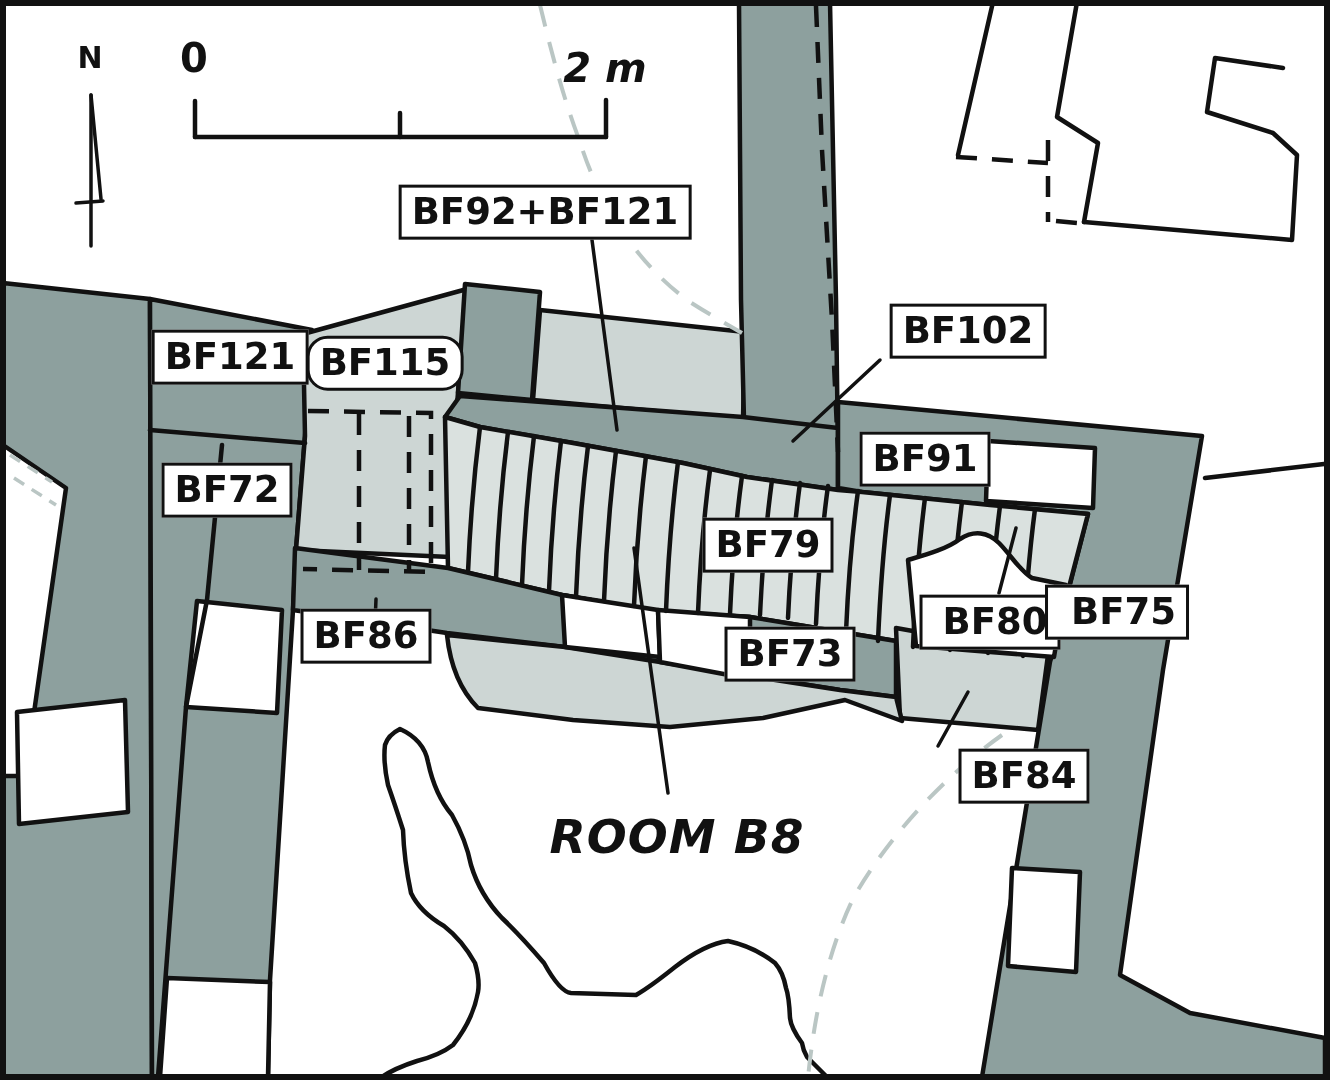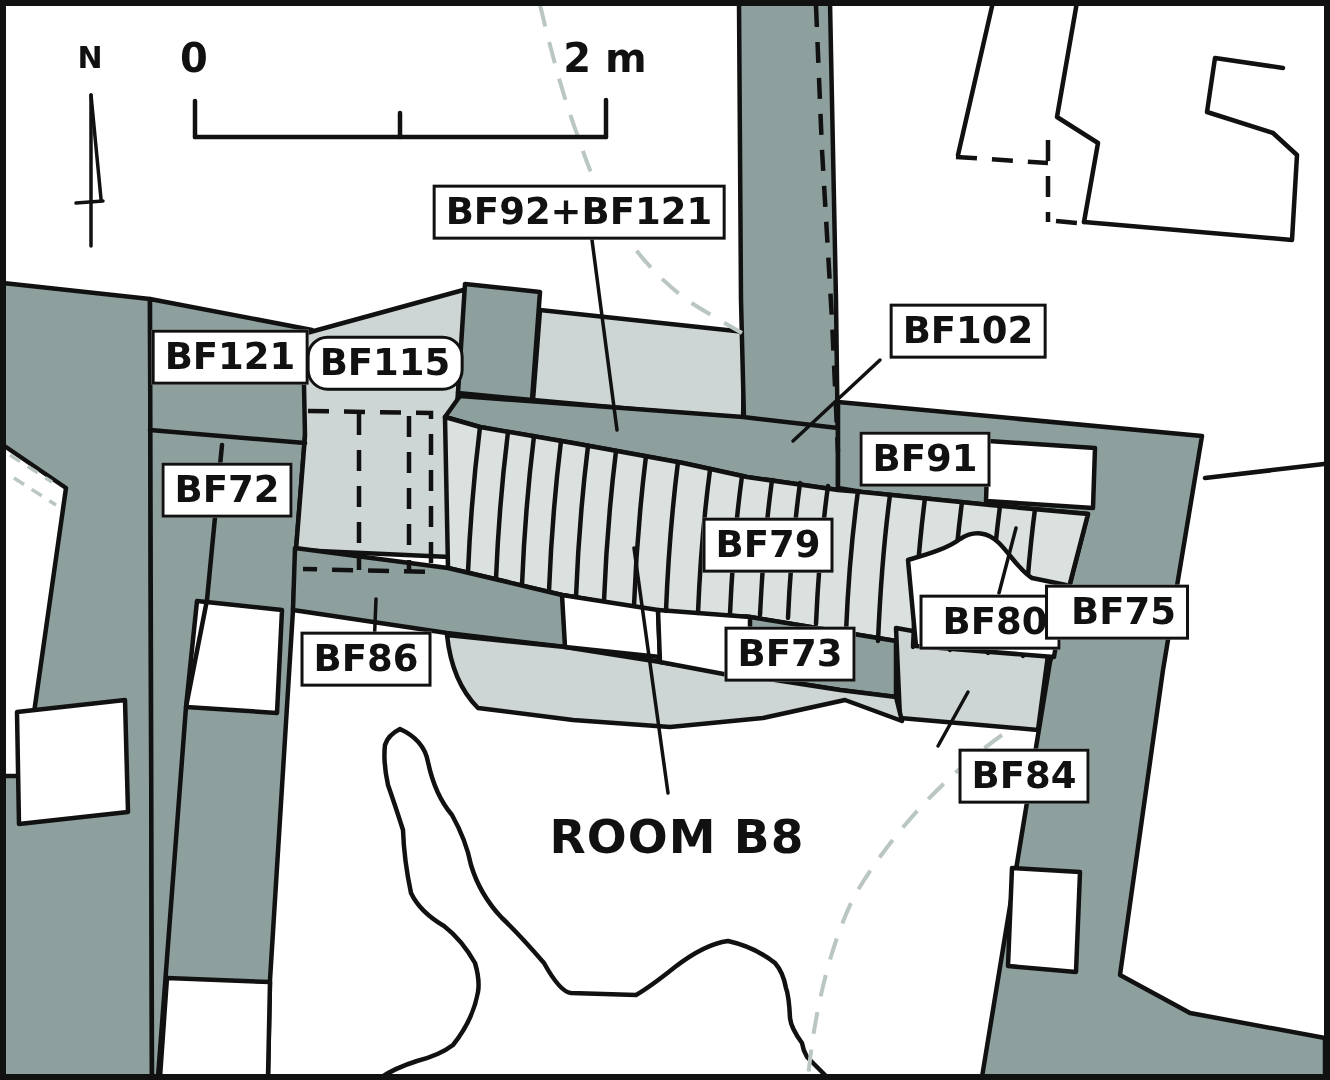--- a/index.html
+++ b/index.html
@@ -20,21 +20,21 @@
   .hatch{fill:none;stroke:var(--dashed_arc,#bac6c4);stroke-width:3.5;stroke-dasharray:12 9;}
   
   .lbl{
     position:absolute;transform:translate(-50%,-50%);
     background:#fff;border:3.5px solid #111;color:#111;
     font-weight:bold;font-size:37px;line-height:1.1;white-space:nowrap;
     padding:4px 10px;z-index:3;
   }
   .bigtxt{
     position:absolute;transform:translate(-50%,-50%);
-    color:#111;font-weight:bold;font-size:47px;white-space:nowrap;z-index:3;letter-spacing:1px;
+    color:#111;font-weight:bold;font-size:47px;white-space:nowrap;z-index:3;letter-spacing:1px;font-style:italic;
   }
   .maptxt{
     position:absolute;transform:translate(-50%,-50%);
     color:#111;font-weight:bold;white-space:nowrap;z-index:3;
   }
   .n-txt{font-size:30px;}
   .s-txt{font-size:40px;}
 </style>
 </head>
 <body>
@@ -156,29 +156,29 @@
       <path d="M91,95 L91,246"></path>
       <path d="M91,95 L101,199"></path>
       <path d="M76,203 L103,201"></path>
     </g>
 
     <rect x="3" y="3" width="1324" height="1074" fill="none" stroke="#111" stroke-width="6"></rect>
   </svg>
 
   <div class="maptxt n-txt" style="left:90px;top:57px;">N</div>
   <div class="maptxt s-txt" style="left:194px;top:58px;">0</div>
-  <div class="maptxt s-txt" style="left:605px;top:58px;">2 m</div>
+  <div class="maptxt s-txt" style="left:605px;top:68px;font-style:italic;">2 m</div>
 
-  <div class="lbl" style="left:579px;top:212px;">BF92+BF121</div>
+  <div class="lbl" style="left:545px;top:212px;">BF92+BF121</div>
   <div class="lbl" style="left:230px;top:357px;">BF121</div>
   <div class="lbl" style="left:385px;top:363px;border-radius:21px;">BF115</div>
   <div class="lbl" style="left:227px;top:490px;">BF72</div>
   <div class="lbl" style="left:928px;top:331px;margin-left:40px;">BF102</div>
   <div class="lbl" style="left:925px;top:459px;">BF91</div>
   <div class="lbl" style="left:768px;top:545px;">BF79</div>
   <div class="lbl" style="left:990px;top:622px;padding-left:20px;">BF80</div>
   <div class="lbl" style="left:1117px;top:612px;padding-left:23px;">BF75</div>
   <div class="lbl" style="left:790px;top:654px;">BF73</div>
-  <div class="lbl" style="left:366px;top:659px;text-align:center;">BF86</div>
+  <div class="lbl" style="left:366px;top:636px;text-align:center;">BF86</div>
   <div class="lbl" style="left:988px;top:776px;margin-left:36px;">BF84</div>
 
   <div class="bigtxt" style="left:677px;top:836px;">ROOM B8</div>
 </div>
 
 </body></html>

